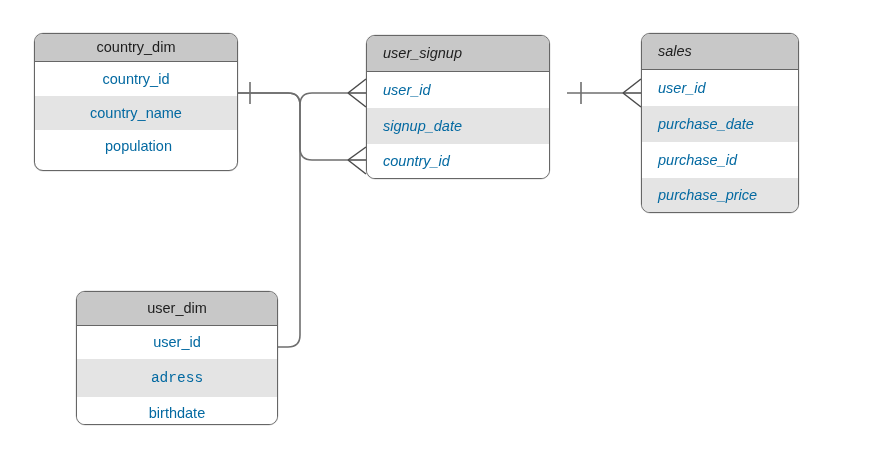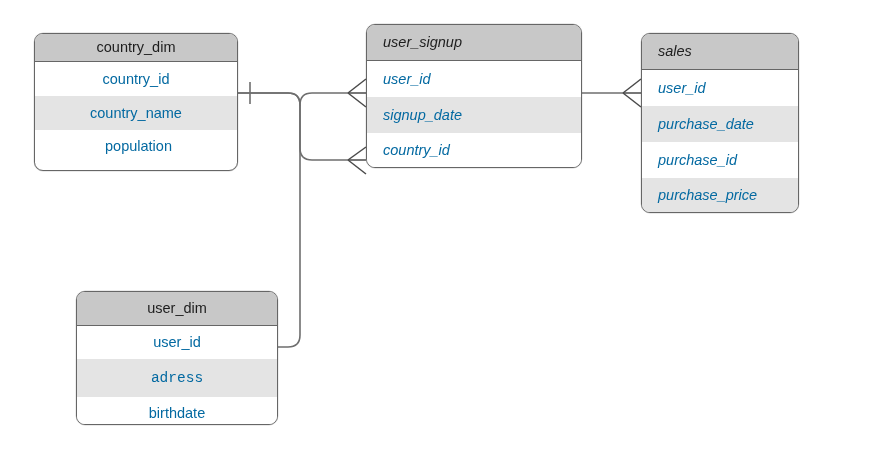--- a/index.html
+++ b/index.html
@@ -118,21 +118,21 @@
     </g>
   </svg>
 
   <div class="entity align-center" style="left:34px; top:33px; width:204px; height:138px;">
     <div class="entity-header" style="height:28px;">country_dim</div>
     <div class="entity-row" style="height:34px;">country_id</div>
     <div class="entity-row alt" style="height:34px;">country_name</div>
     <div class="entity-row" style="height:33px;padding-left:13px;">population</div>
   </div>
 
-  <div class="entity align-left italic" style="left:366px; top:24px; width:216px; height:144px;">
+  <div class="entity align-left italic" style="left:366px; top:35px; width:184px; height:144px;">
     <div class="entity-header" style="height:36px;">user_signup</div>
     <div class="entity-row" style="height:36px;">user_id</div>
     <div class="entity-row alt" style="height:36px;">signup_date</div>
     <div class="entity-row" style="height:34px;">country_id</div>
   </div>
 
   <div class="entity align-left italic" style="left:641px; top:33px; width:158px; height:180px;">
     <div class="entity-header" style="height:36px;">sales</div>
     <div class="entity-row" style="height:36px;">user_id</div>
     <div class="entity-row alt" style="height:36px;font-style:italic;">purchase_date</div>

